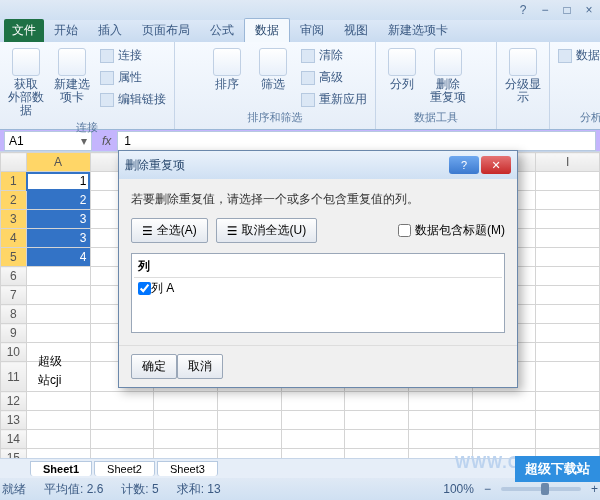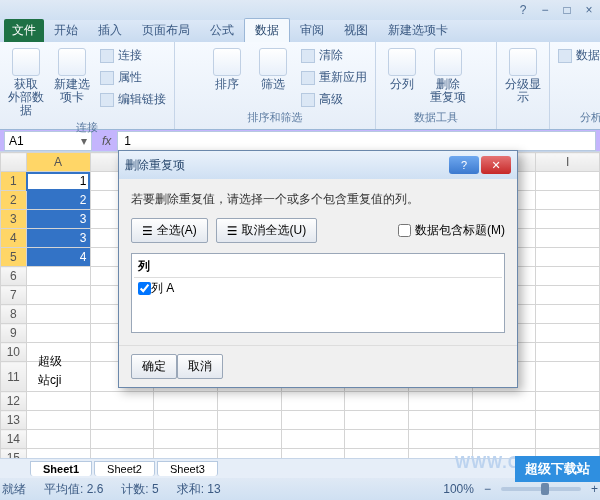--- a/index.html
+++ b/index.html
@@ -126,25 +126,25 @@
           <div class="ic"></div>
           <span>筛选</span>
         </div>
       <div class="stack">
         <div class="small-btn">
             <span class="ic"></span>
             <span>清除</span>
           </div>
         <div class="small-btn">
             <span class="ic"></span>
+            <span>高级</span>
+          </div>
+        <div class="small-btn">
+            <span class="ic"></span>
             <span>重新应用</span>
-          </div>
-        <div class="small-btn">
-            <span class="ic"></span>
-            <span>高级</span>
           </div>
       </div>
     </div>
     <div class="group-label">排序和筛选</div>
   </div>
   <div class="group">
     <div class="group-body">
       <div class="big-btn">
           <div class="ic"></div>
           <span>分列</span>

